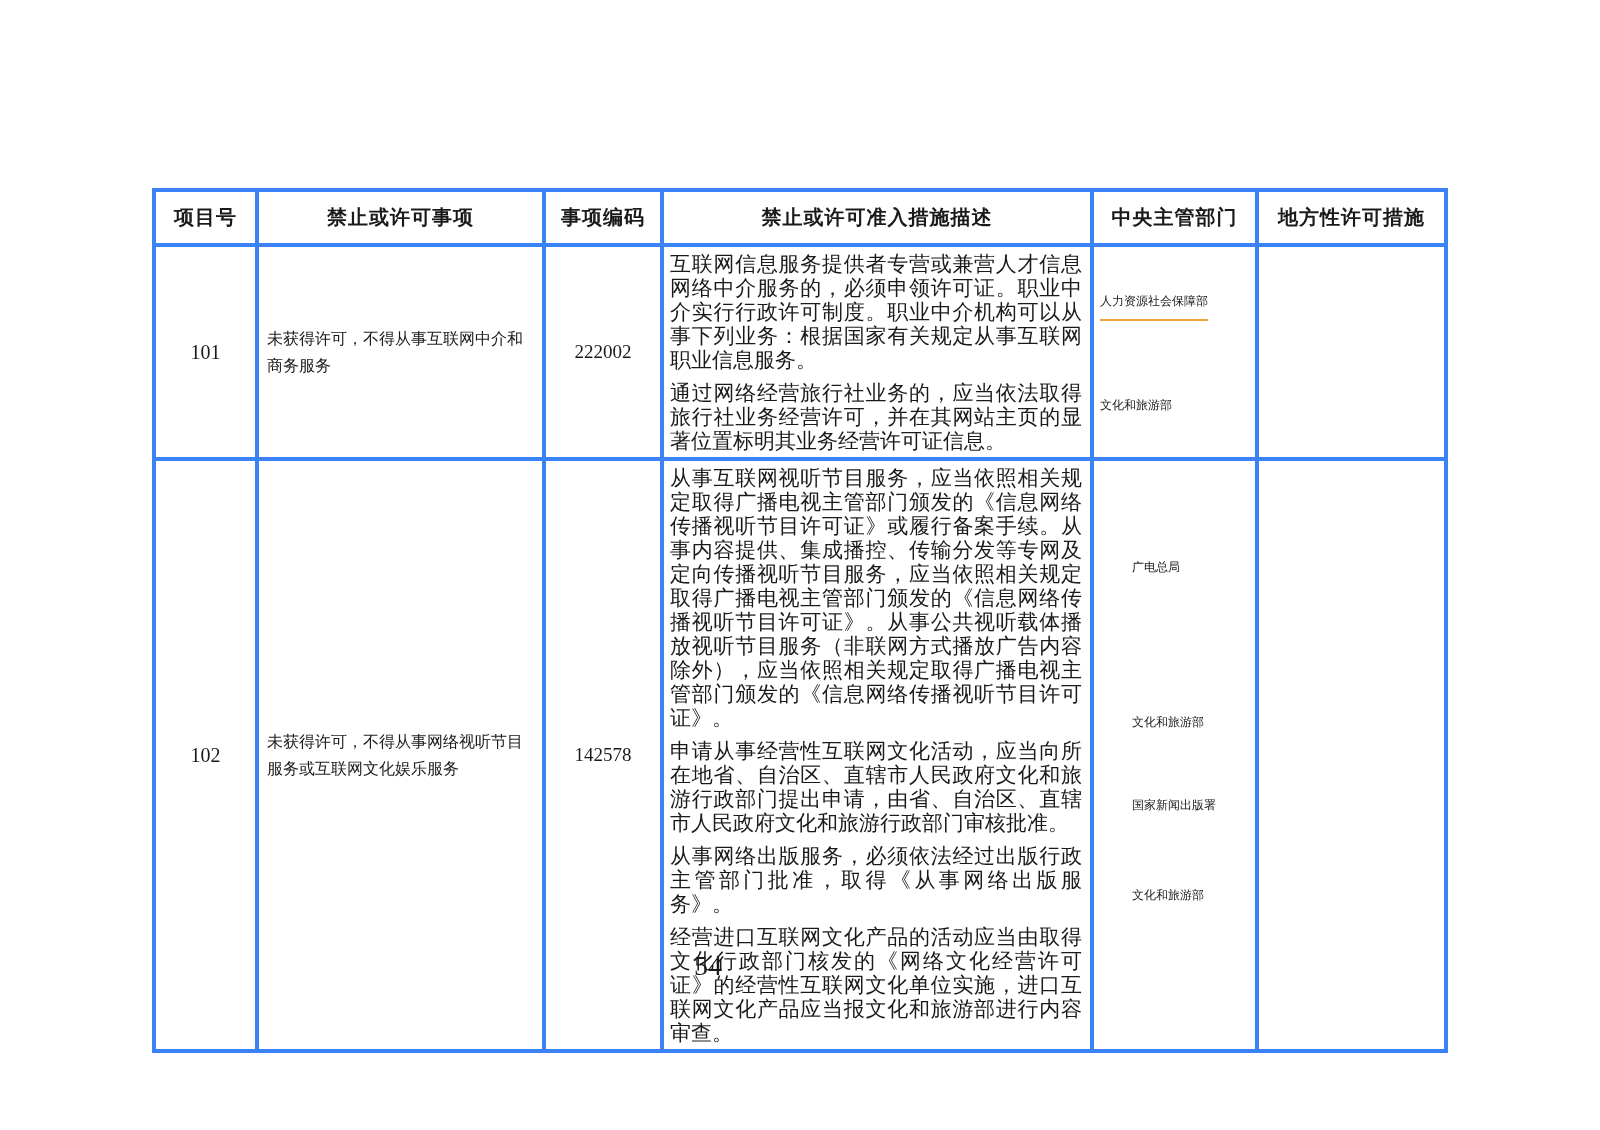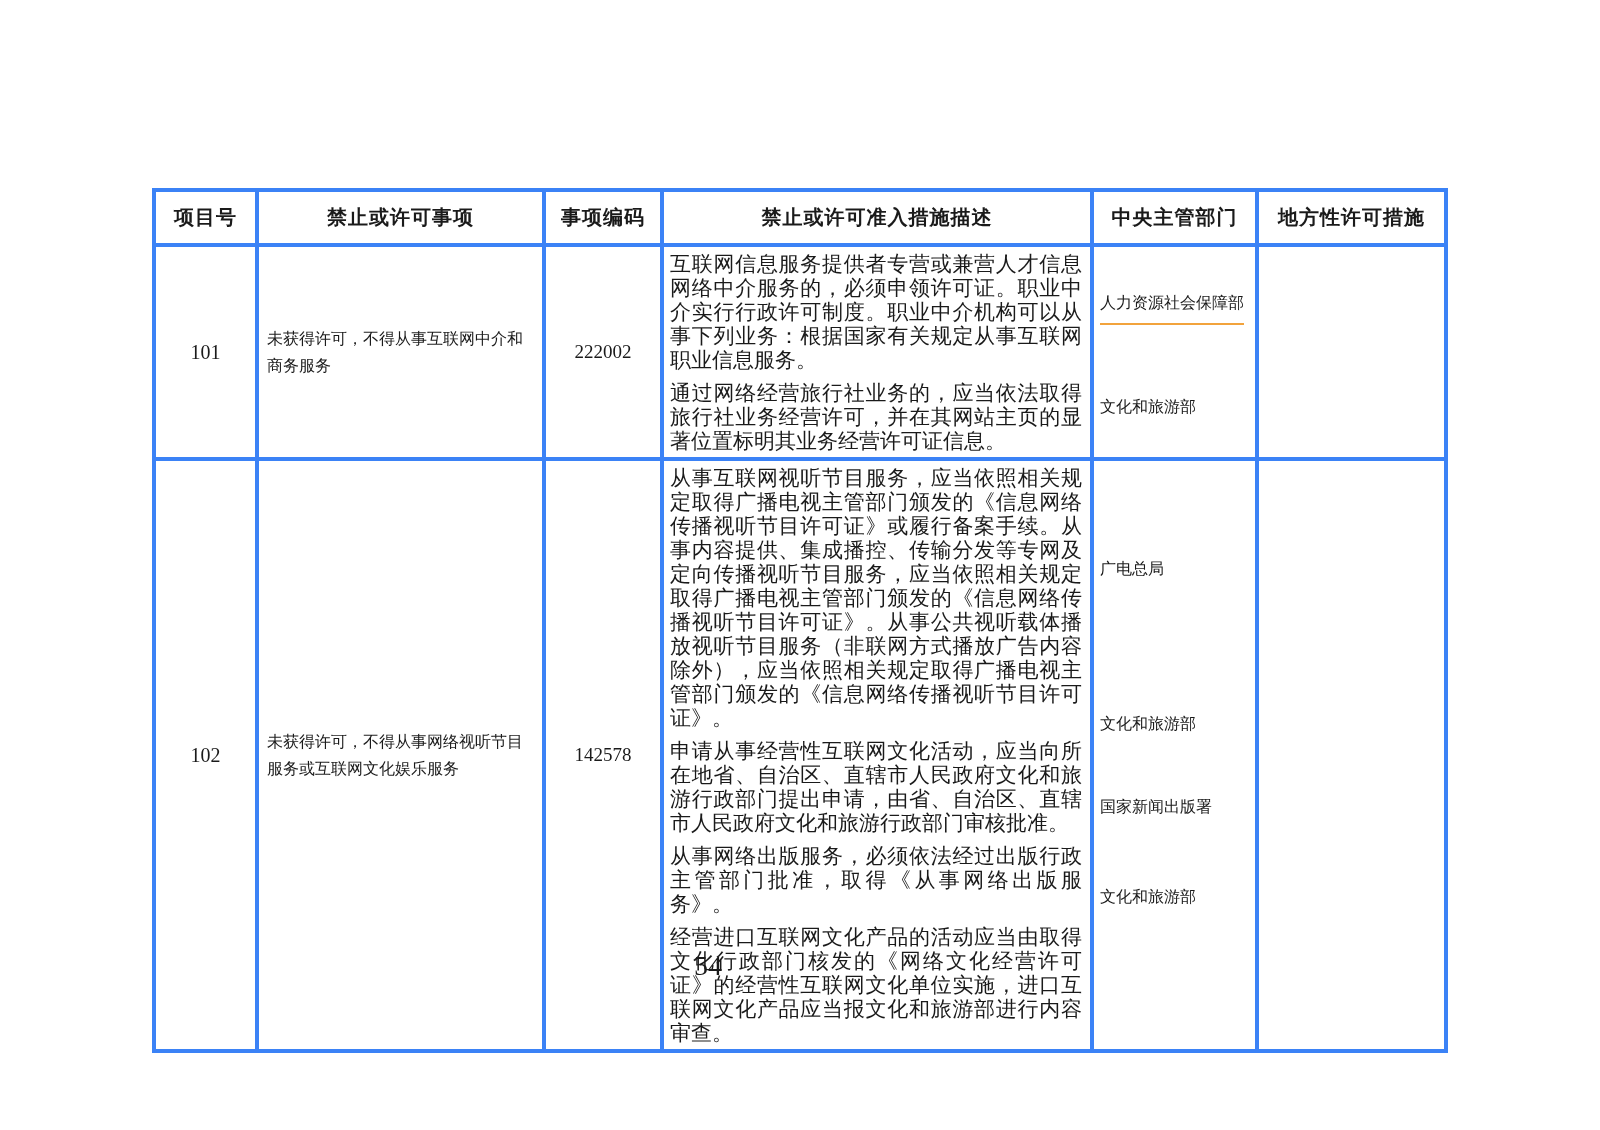--- a/index.html
+++ b/index.html
@@ -21,24 +21,24 @@
     letter-spacing:1px;
   }
   tr.row-a { height:210px; }
   tr.row-b { height:495px; }
   td.c-id   { text-align:center; vertical-align:middle; font-size:20px; }
   td.c-item { vertical-align:middle; font-size:16px; line-height:1.7; padding:0 8px; text-align:left; }
   td.c-code { text-align:center; vertical-align:middle; font-size:19px; }
   td.c-desc { vertical-align:top; font-size:21px; line-height:24px; text-align:justify; padding:5px 8px 4px 6px; }
   td.c-desc p { margin:0 0 9px 0; }
   td.c-desc p:last-child { margin-bottom:0; }
-  td.c-dept { vertical-align:top; font-size:16px; padding:0; }
+  td.c-dept { vertical-align:top; font-size:12px; padding:0; }
   .dept-wrap { position:relative; width:100%; }
   .dept-wrap.h-a { height:206px; }
-  .dept-wrap.h-b { height:491px; }
+  .dept-wrap.h-b { height:491px;margin-left:32px; }
   .dept { position:absolute; left:6px; white-space:nowrap; display:inline-block; }
   .dept.underlined { padding-bottom:9px; border-bottom:2px solid #F2A33C; }
   .row-a .d1 { top:46px; }
   .row-a .d2 { top:150px; }
   .row-b .d1 { top:98px; }
   .row-b .d2 { top:253px; }
   .row-b .d3 { top:336px; }
   .row-b .d4 { top:426px; }
   td.c-local { vertical-align:top; }
   .page-number {

